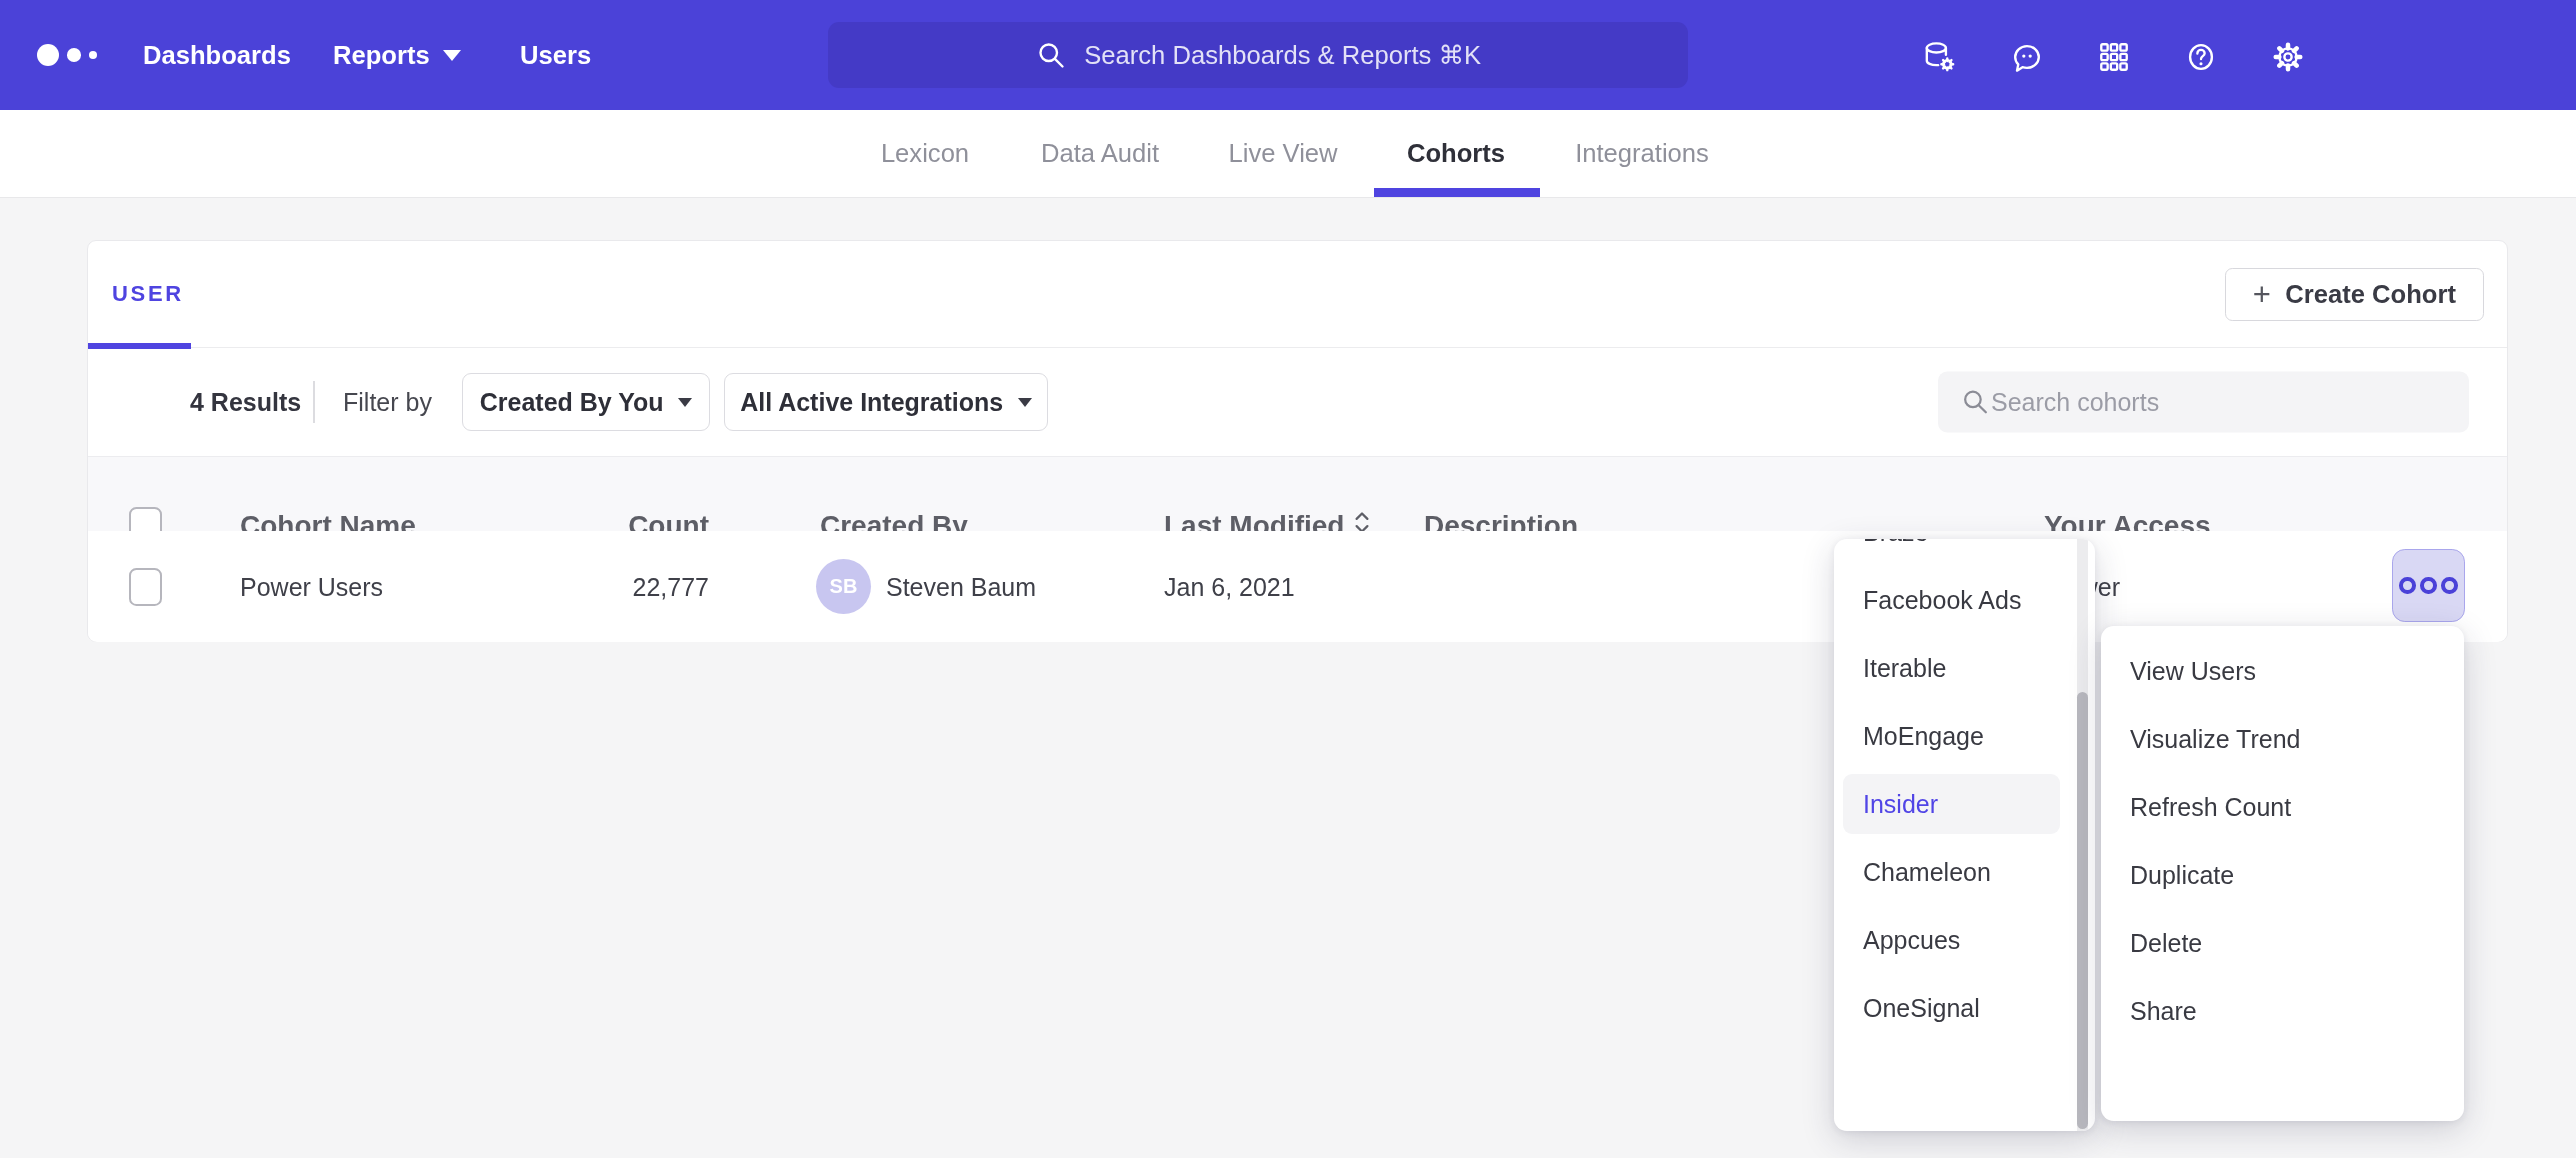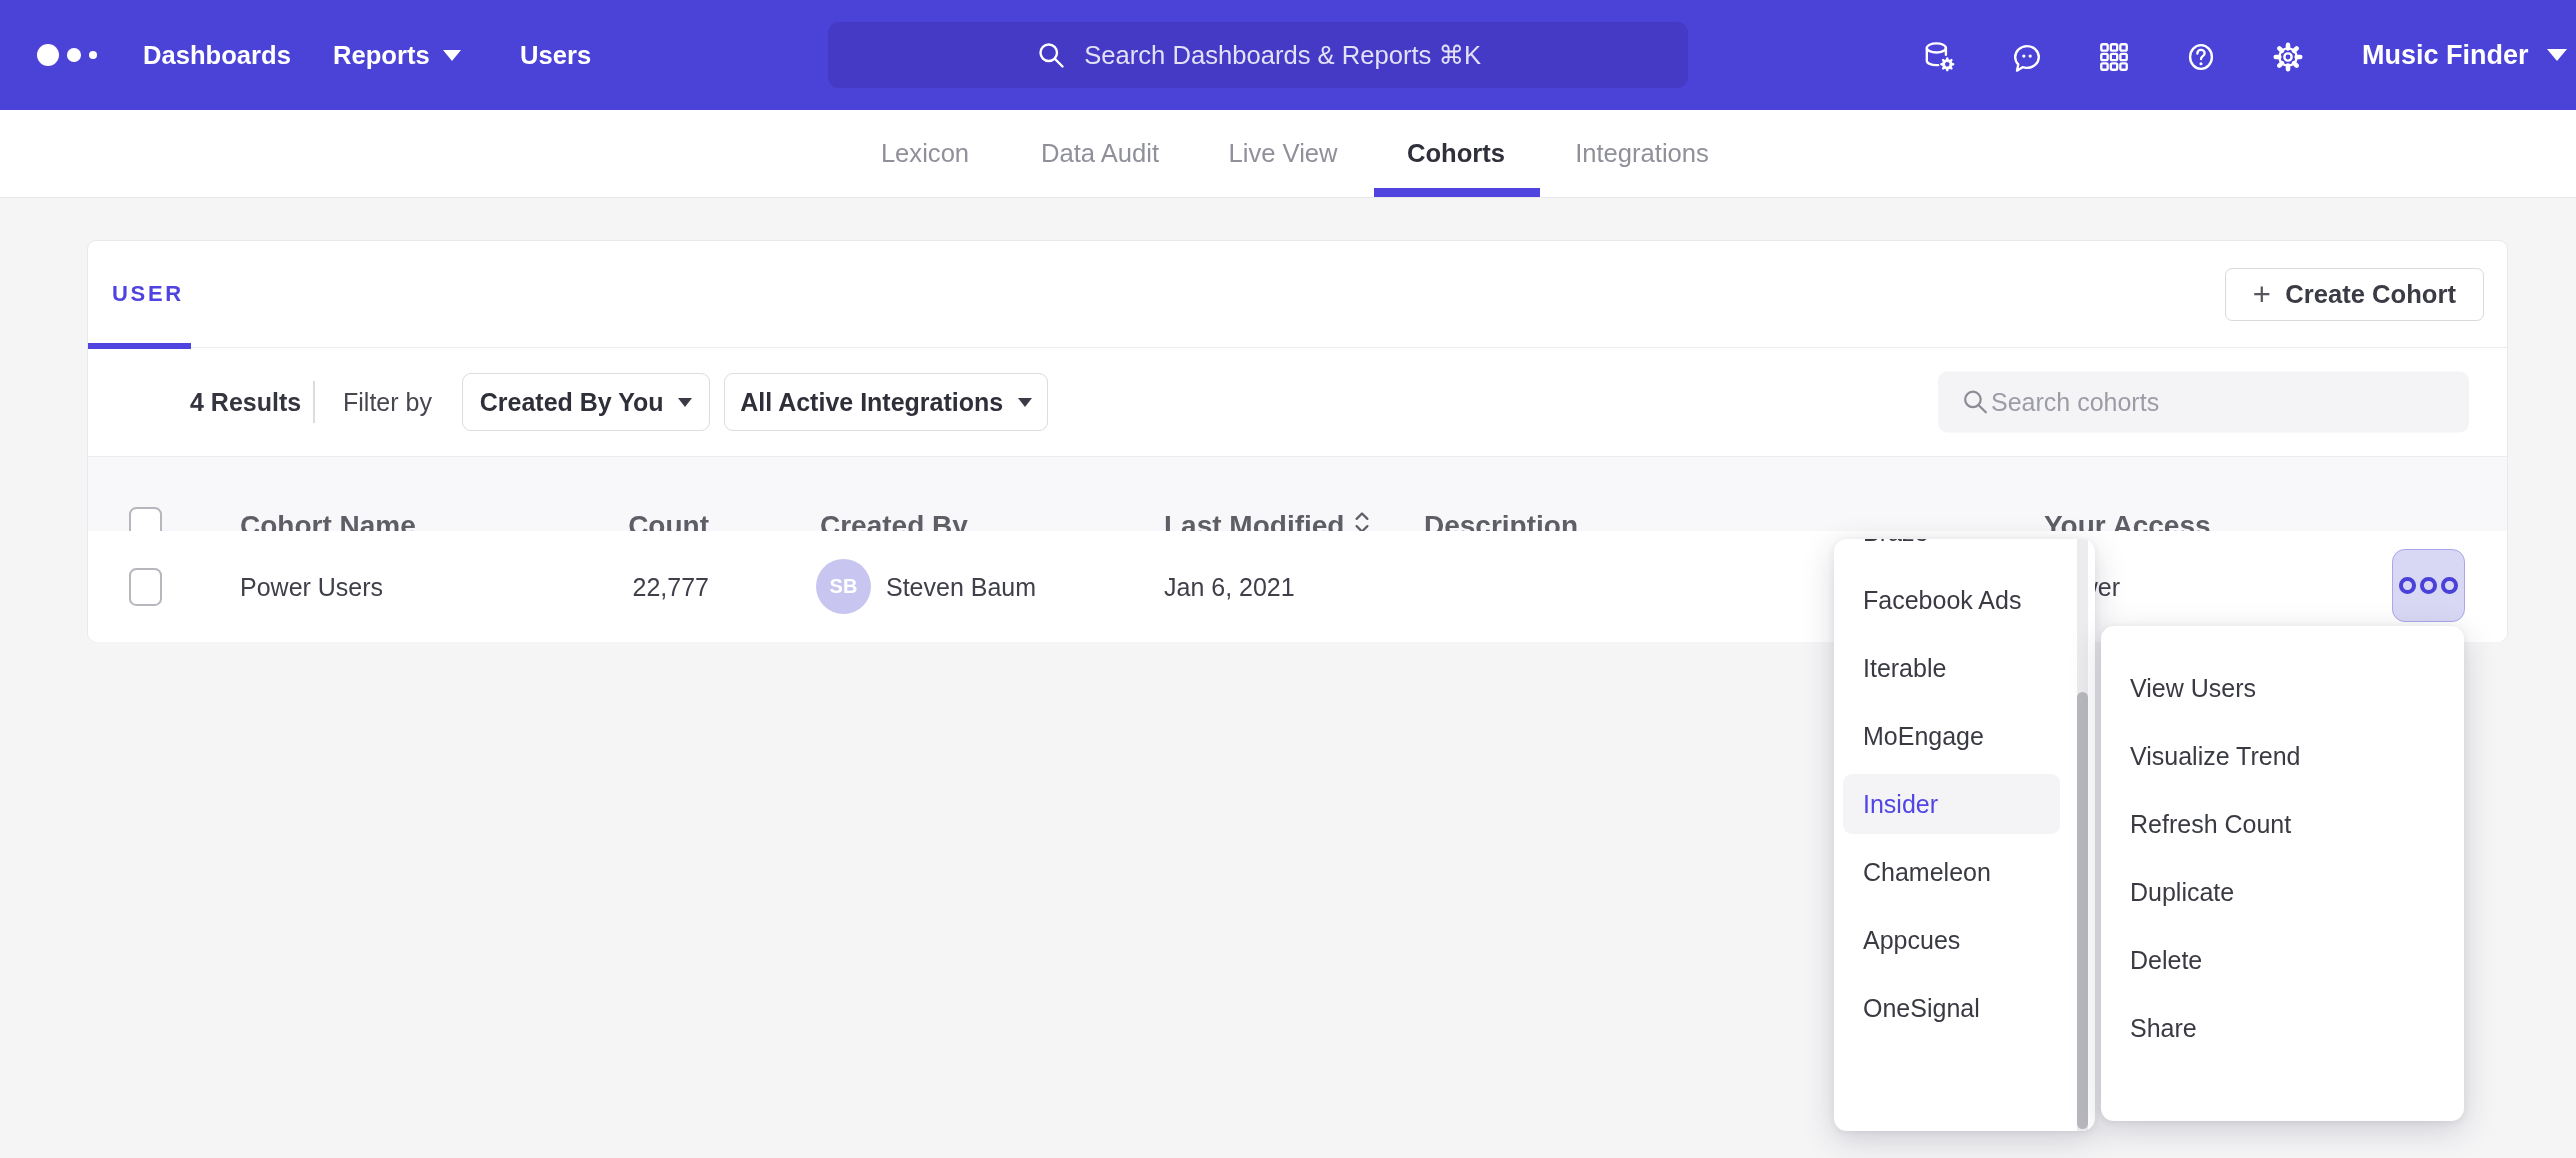--- a/index.html
+++ b/index.html
@@ -81,21 +81,21 @@
   .more-btn { position:absolute; left:2304px; top:18px; width:73px; height:73px; border-radius:12.8px;
               background:#D9D8F4; border:1.8px solid #A9A6EC; display:flex; align-items:center;
               justify-content:center; gap:4.6px; cursor:pointer; }
   .more-btn i { display:block; width:16.4px; height:16.4px; border:4.6px solid #4A41D8; border-radius:50%; }
 
   
   .menu { position:absolute; background:#fff; border-radius:12.8px;
           box-shadow:0 9px 33px rgba(40,40,70,0.18), 0 1.8px 7.3px rgba(40,40,70,0.08); }
   .menu-export { left:1834px; top:539px; width:261px; height:592px; overflow:hidden; }
   .menu-export .list { position:absolute; left:0; top:-41px; width:100%; }
-  .menu-actions { left:2101px; top:626px; width:363px; height:495px; padding:28px 0; }
+  .menu-actions { left:2101px; top:626px; width:363px; height:495px; padding:11px 0; }
   .menu-item { position:relative; height:68px; display:flex; align-items:center; padding:0 29px;
                font-size:25px; color:#393A42; cursor:pointer; white-space:nowrap; }
   .menu-item.hl { color:#5145E6; }
   .menu-item.hl::before { content:""; position:absolute; top:3.7px; bottom:3.7px; border-radius:9px;
                           background:#F4F4F6; z-index:0; }
   .menu-export .menu-item.hl::before { left:9px; right:35px; }
   .menu-actions .menu-item.hl::before { left:15.5px; right:17.4px; }
   .menu-item > span { position:relative; z-index:1; }
   .submenu-arrow { position:absolute; right:33px; top:50%; transform:translateY(-50%); z-index:1;
                    width:0; height:0; border-top:10px solid transparent; border-bottom:10px solid transparent;
@@ -176,24 +176,20 @@
   <div class="nav-icon" style="left:2268px">
     <svg viewBox="0 0 44 44">
       <circle cx="22" cy="22" r="9.5"></circle>
       <circle cx="22" cy="22" r="4"></circle>
       <g stroke-width="5">
         <path d="M22 8.5v4M22 31.5v4M35.5 22h-4M12.5 22h-4M31.5 12.5l-2.8 2.8M15.3 28.7l-2.8 2.8M31.5 31.5l-2.8-2.8M15.3 15.3l-2.8-2.8"></path>
       </g>
     </svg>
   </div>
 
-  <div class="project">
-    <span>Music Finder</span>
-    <span class="caret-down"></span>
-  </div>
 </div>
 
 <div class="tabsbar">
   <div class="tab" style="left:925px">
       <span>Lexicon</span>
     </div>
   <div class="tab" style="left:1100px">
       <span>Data Audit</span>
     </div>
   <div class="tab" style="left:1283px">

